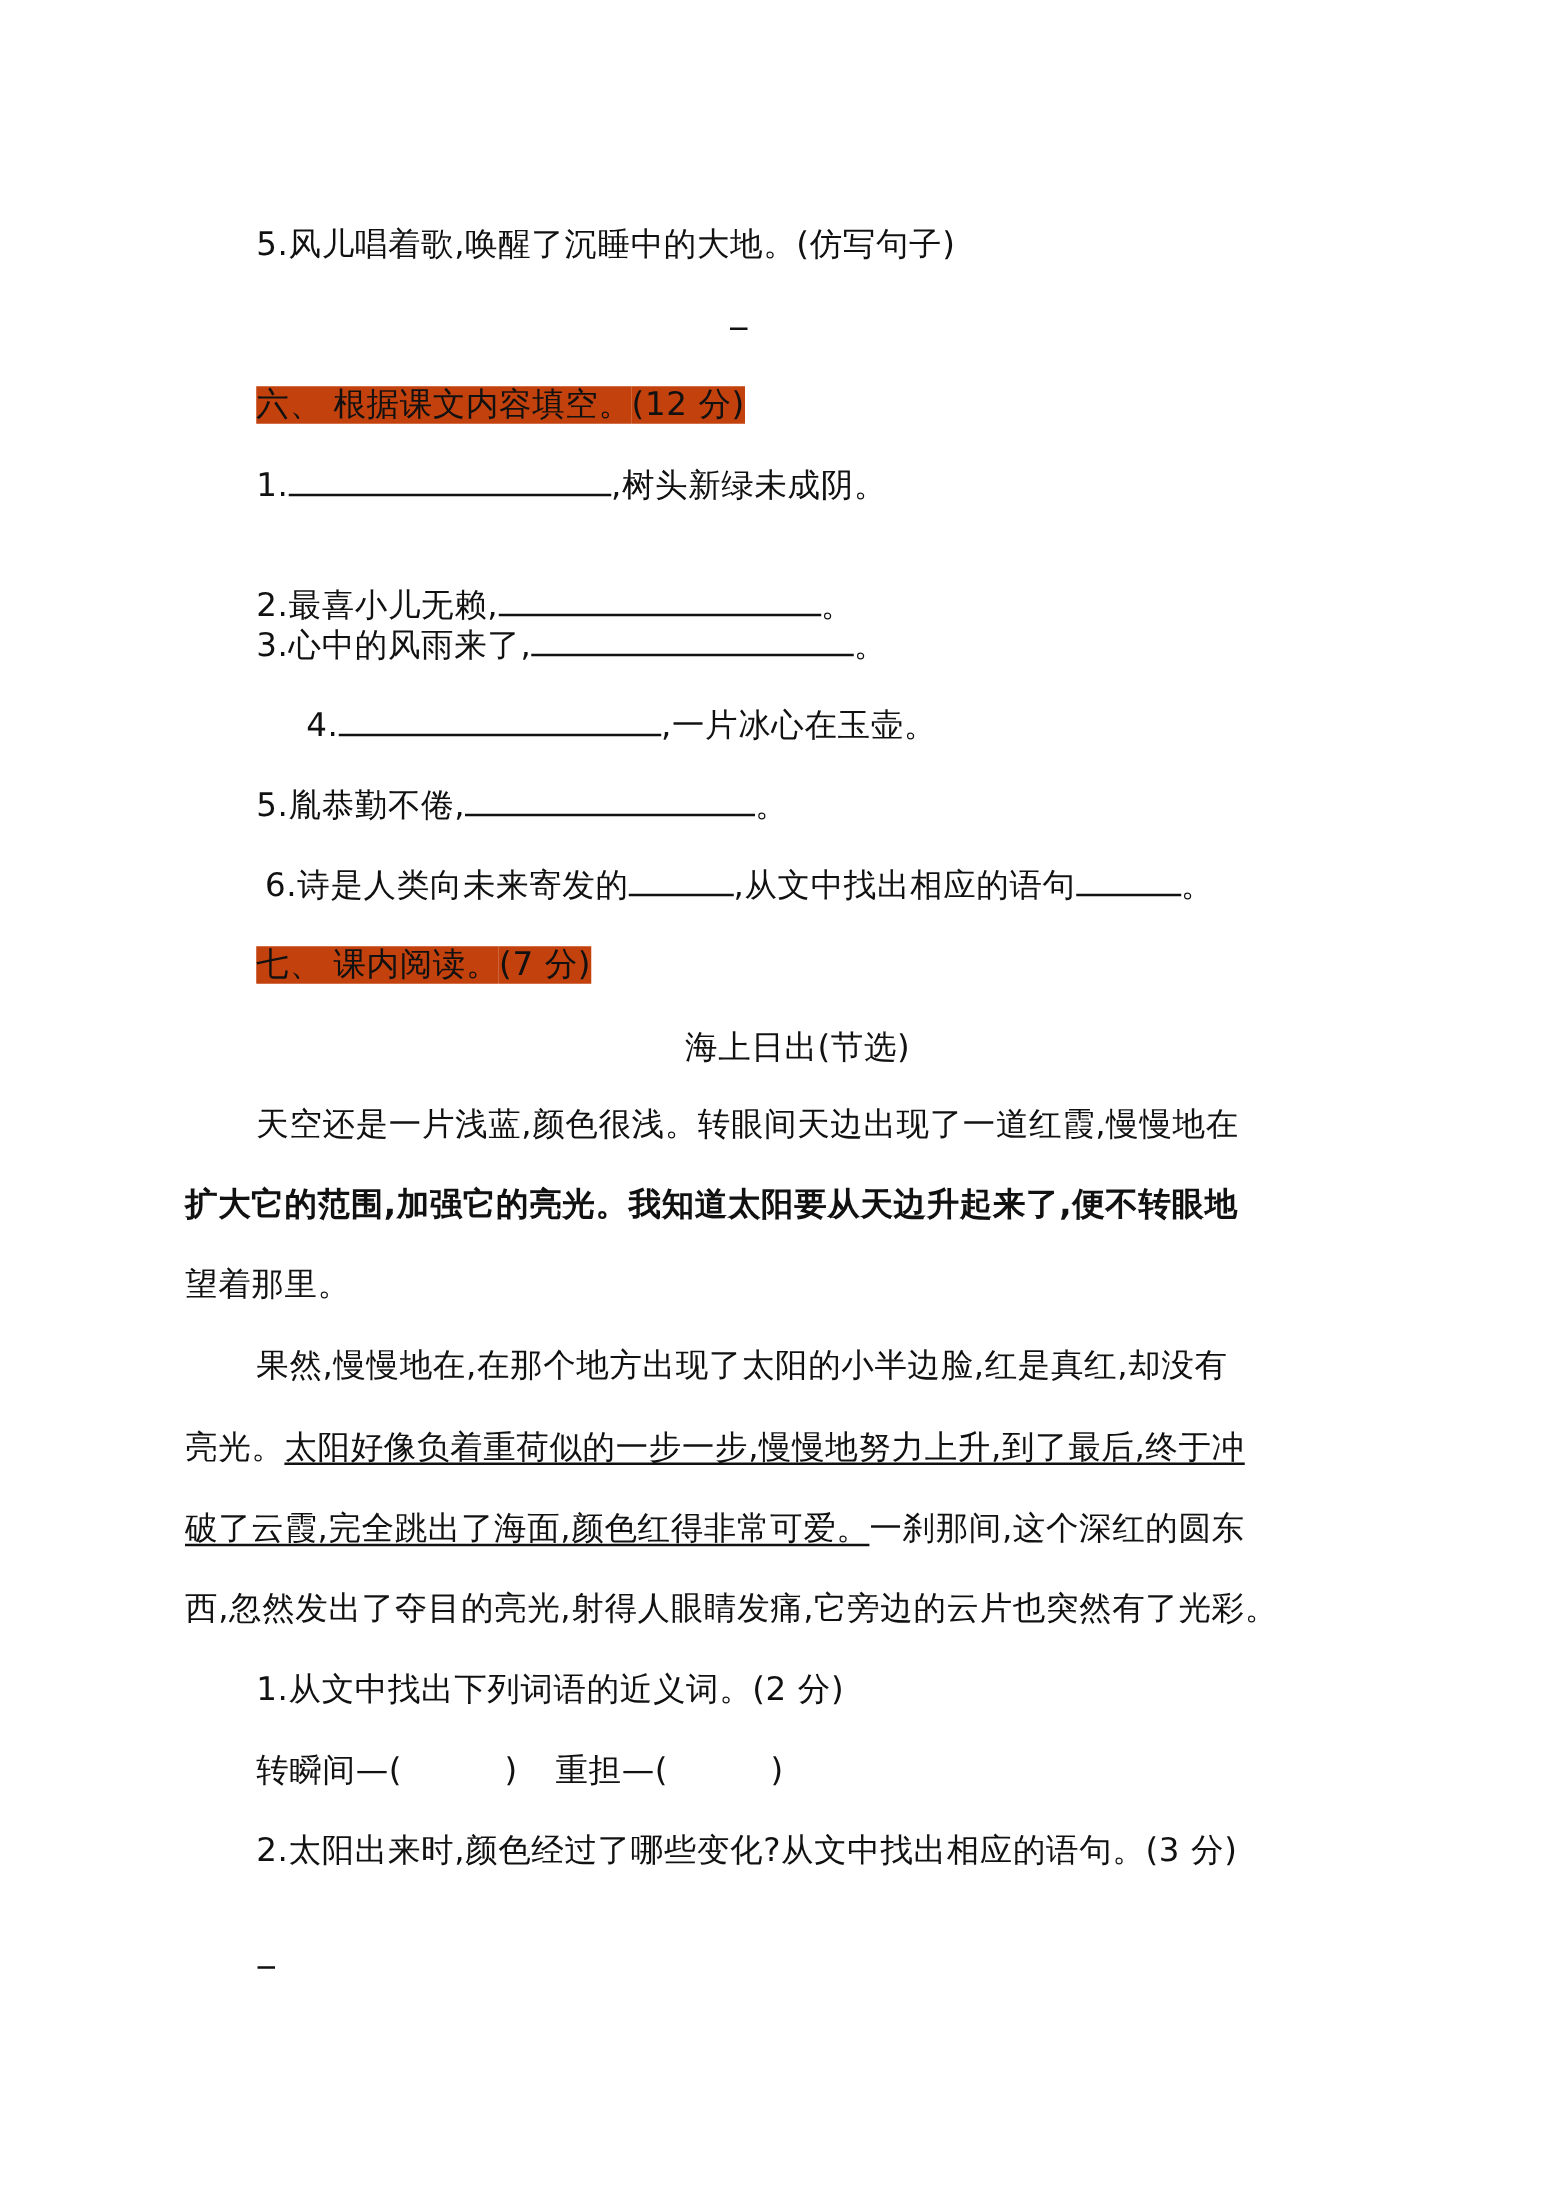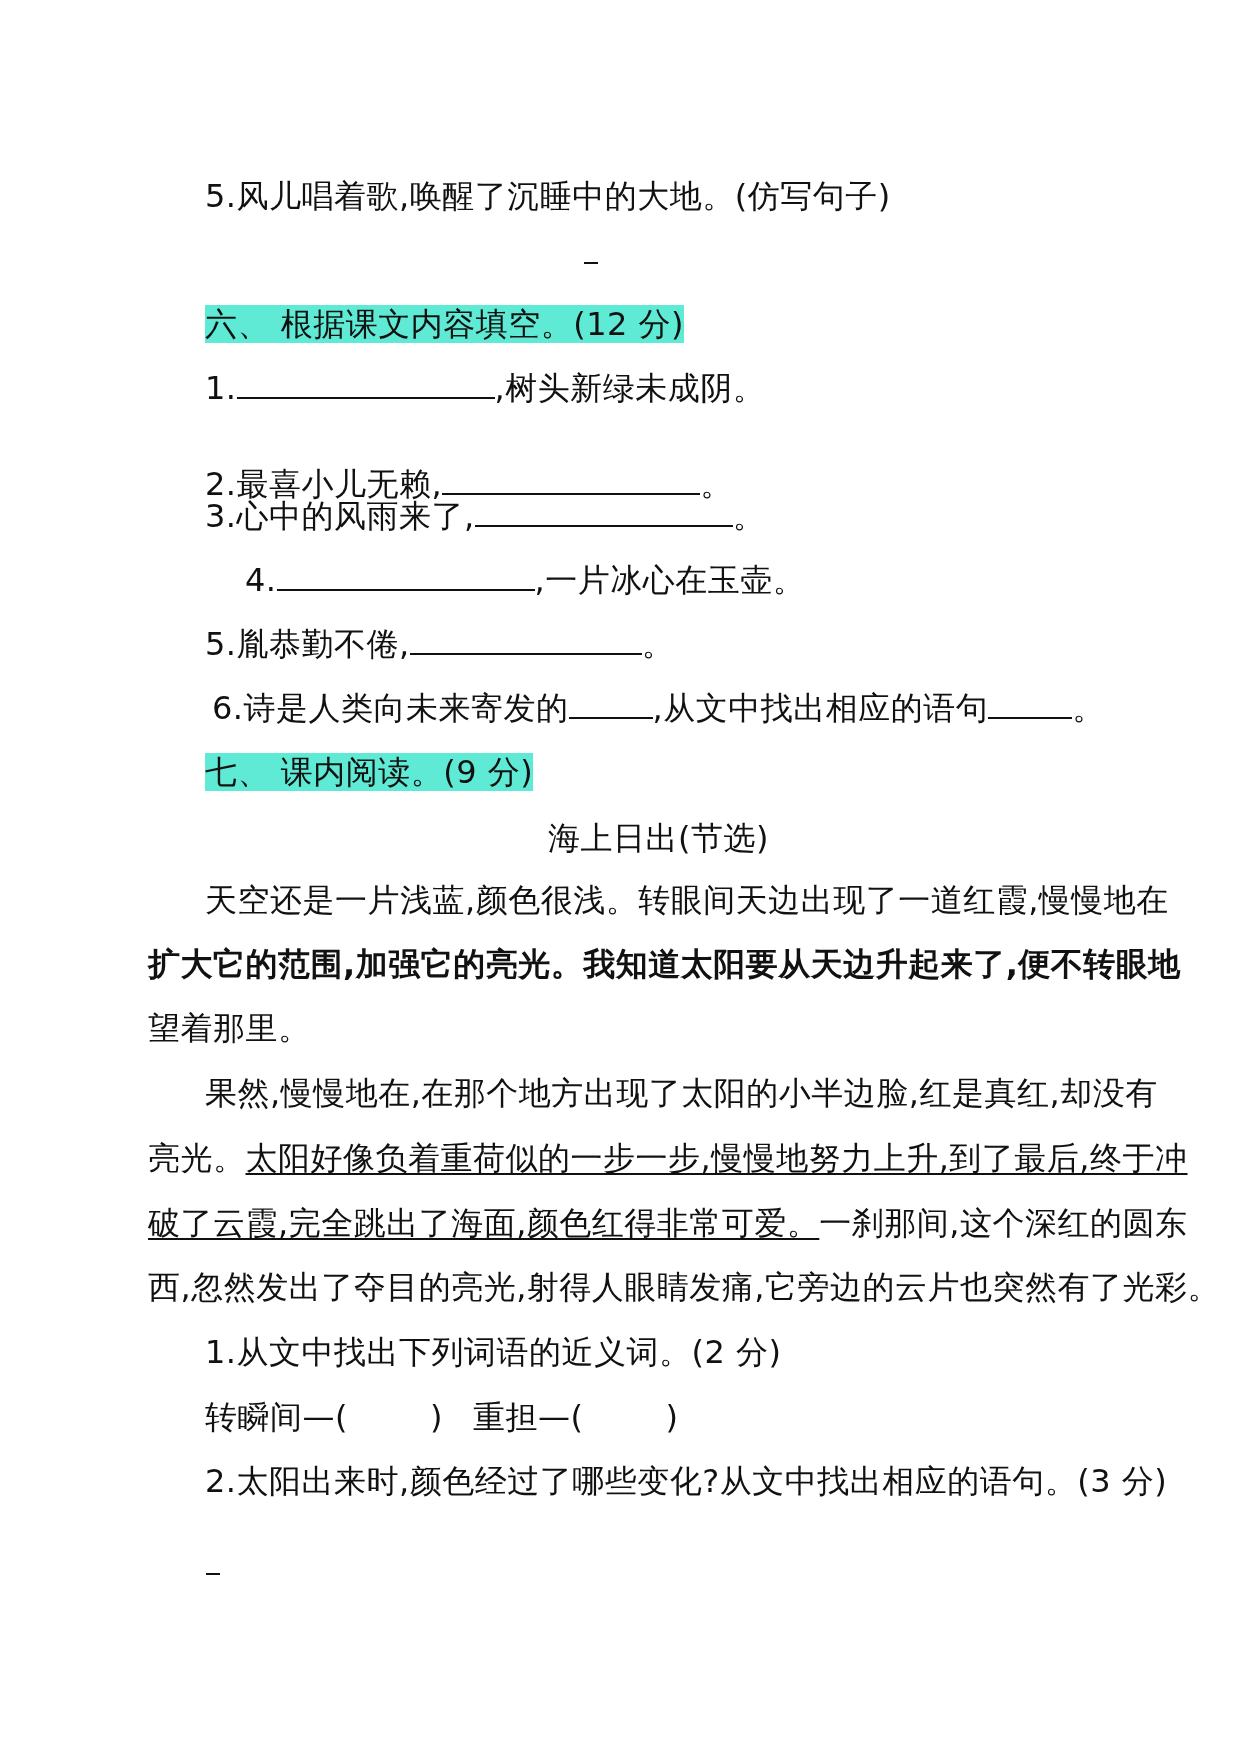--- a/index.html
+++ b/index.html
@@ -3,24 +3,24 @@
 <meta charset="utf-8">
 <style>
   html, body { margin: 0; padding: 0; background: #ffffff; }
   body {
     width: 1240px; height: 1754px; position: relative; overflow: hidden;
     font-family: "DejaVu Sans", "Liberation Sans", sans-serif;
     color: #111111;
   }
   .line {
     position: absolute; white-space: nowrap;
-    font-size: 32px; line-height: 34px;
+    font-size: 26px; line-height: 34px;
     letter-spacing: 0.5px;
   }
-  .hl { background: #5eead4; }
+  .hl { background: #c2410c; }
   .blank {
     display: inline-block; border-bottom: 2px solid #111;
     height: 24px; vertical-align: baseline;
   }
   .u { text-decoration: underline; text-decoration-thickness: 2px; text-underline-offset: 4px; }
   .dash { position: absolute; width: 14px; height: 2px; background: #111; }
   .paren-gap { display: inline-block; }
 </style>
 </head>
 <body>
@@ -50,21 +50,21 @@
 
 <div class="line" style="left:205px; top:627px;">
   <span>5.胤恭勤不倦,</span><span class="blank" style="width:232px;"></span><span>。</span>
 </div>
 
 <div class="line" style="left:212px; top:691px;">
   <span>6.诗是人类向未来寄发的</span><span class="blank" style="width:84px;"></span><span>,从文中找出相应的语句</span><span class="blank" style="width:84px;"></span><span>。</span>
 </div>
 
 <div class="line" style="left:205px; top:755px;">
-  <span class="hl">七、 课内阅读。</span><span class="hl">(9 分)</span>
+  <span class="hl">七、 课内阅读。</span><span class="hl">(7 分)</span>
 </div>
 
 <div class="line" style="left:548px; top:821px;">海上日出(节选)</div>
 
 <div class="line" style="left:205px; top:883px;">天空还是一片浅蓝,颜色很浅。转眼间天边出现了一道红霞,慢慢地在</div>
 <div class="line" style="left:148px; top:947px;font-weight:bold;">扩大它的范围,加强它的亮光。我知道太阳要从天边升起来了,便不转眼地</div>
 <div class="line" style="left:148px; top:1011px;">望着那里。</div>
 
 <div class="line" style="left:205px; top:1076px;">果然,慢慢地在,在那个地方出现了太阳的小半边脸,红是真红,却没有</div>
 <div class="line" style="left:148px; top:1141px;">

